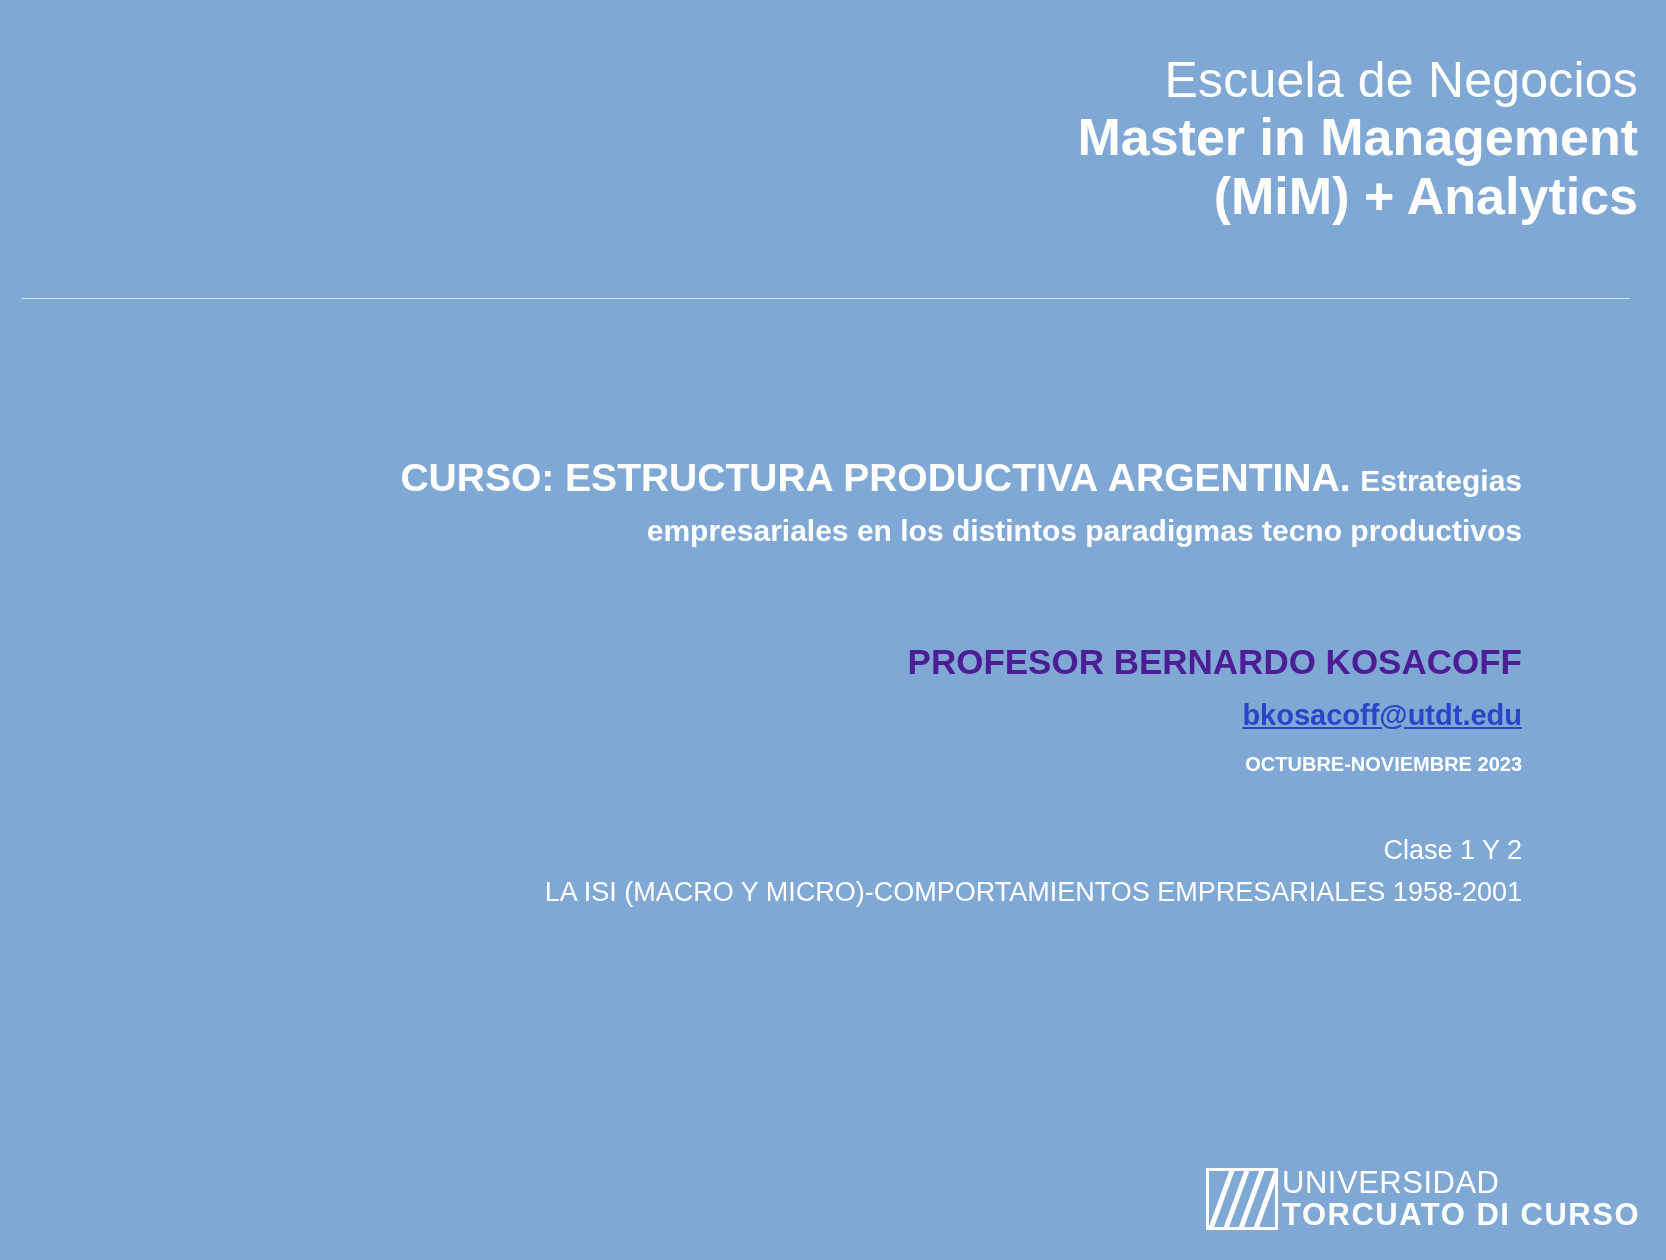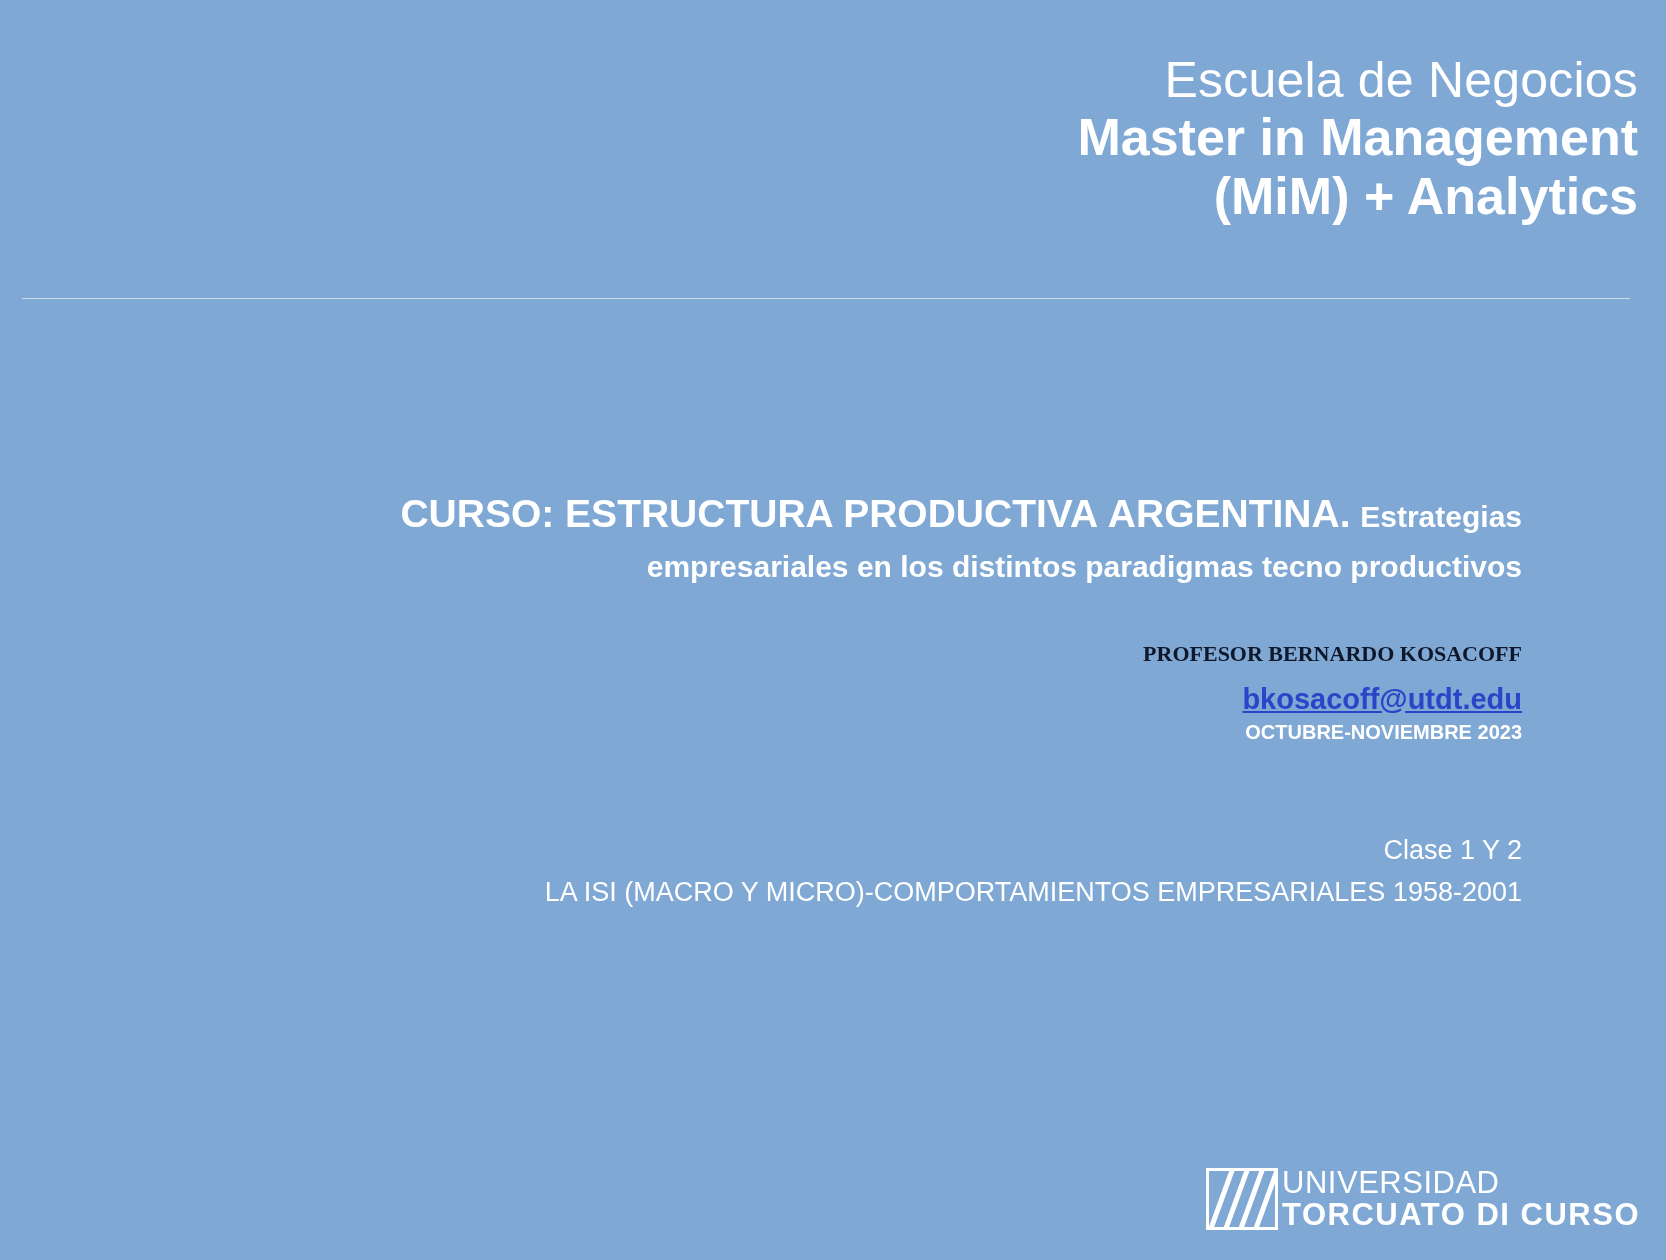--- a/index.html
+++ b/index.html
@@ -53,21 +53,20 @@
     opacity: 0.85;
   }
 
   
   .course-block {
     position: absolute;
     top: 452px;
     left: 380px;
     width: 1142px;
     text-align: right;
-    margin-top: 36px;
   }
   .course-title {
     font-size: 35px;
     font-weight: bold;
     line-height: 1.35;
     color: #ffffff;
   }
   .course-title .big {
     font-size: 39px;
   }
@@ -77,40 +76,39 @@
   }
 
   .professor-block {
     position: absolute;
     top: 640px;
     left: 480px;
     width: 1042px;
     text-align: right;
   }
   .professor-name {
-    font-size: 22px;
+    font-size: 35px;
     font-weight: bold;
     line-height: 1.25;
-    color: #0f172a;
-    font-family: Liberation Serif, serif;
+    color: #4c1d95;
   }
   .professor-email {
     display: inline-block;
     font-size: 29px;
     font-weight: bold;
     color: #2b45c8;
     text-decoration: underline;
     line-height: 1.35;
     margin-top: 12px;
   }
   .professor-date {
     font-size: 20px;
     font-weight: bold;
     color: #ffffff;
-    margin-top: 2px;
+    margin-top: 18px;
   }
 
   .class-block {
     position: absolute;
     top: 830px;
     left: 300px;
     width: 1222px;
     text-align: right;
   }
   .class-line {

